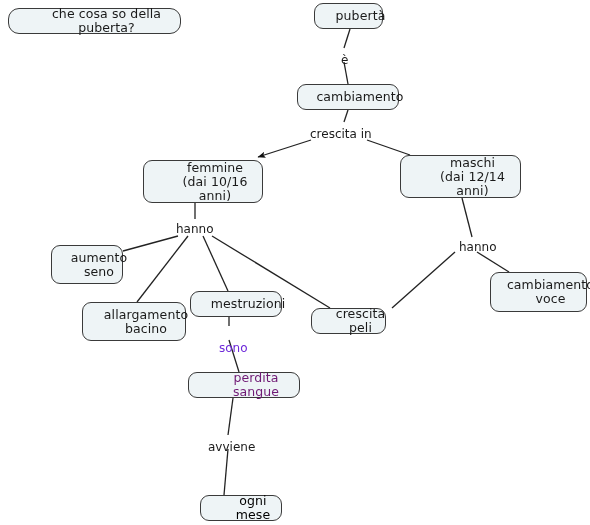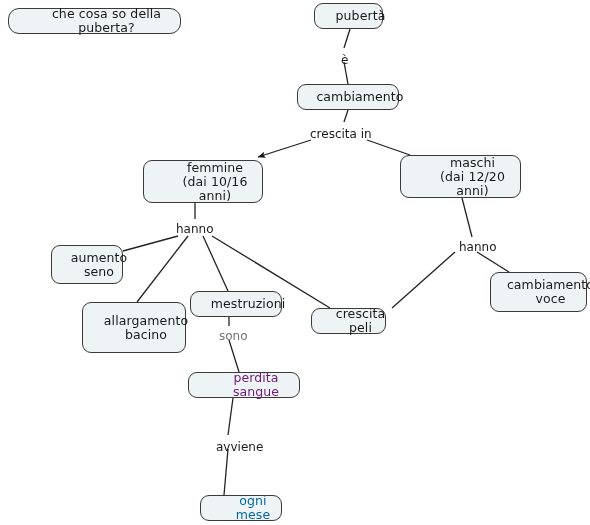--- a/index.html
+++ b/index.html
@@ -90,36 +90,36 @@
         <line x1="228" y1="449" x2="224" y2="495" stroke="#222222" stroke-width="1.3"></line>
       </g>
   </svg>
 
   <div id="nodes-group">
       <div class="node" style="left: 314px; top: 3px; width: 69px; height: 26px; background: rgb(238, 244, 246); border-color: rgb(58, 58, 58); color: rgb(26, 26, 26);">pubertà</div>
       <div class="node" style="left: 297px; top: 84px; width: 102px; height: 26px; background: rgb(238, 244, 246); border-color: rgb(58, 58, 58); color: rgb(26, 26, 26);">cambiamento</div>
       <div class="node" style="left: 135px; top: 160px; width: 120px; height: 43px; background: rgb(238, 244, 246); border-color: rgb(58, 58, 58); color: rgb(26, 26, 26); margin-left: 8px;">femmine
 (dai 10/16 anni)</div>
       <div class="node" style="left: 400px; top: 155px; width: 121px; height: 43px; background: rgb(238, 244, 246); border-color: rgb(58, 58, 58); color: rgb(26, 26, 26);">maschi
-(dai 12/20 anni)</div>
+(dai 12/14 anni)</div>
       <div class="node" style="left: 51px; top: 245px; width: 72px; height: 39px; background: rgb(238, 244, 246); border-color: rgb(58, 58, 58); color: rgb(26, 26, 26);">aumento
 seno</div>
-      <div class="node" style="left: 82px; top: 302px; width: 104px; height: 51px; background: rgb(238, 244, 246); border-color: rgb(58, 58, 58); color: rgb(26, 26, 26);">allargamento
+      <div class="node" style="left: 82px; top: 302px; width: 104px; height: 39px; background: rgb(238, 244, 246); border-color: rgb(58, 58, 58); color: rgb(26, 26, 26);">allargamento
 bacino</div>
       <div class="node" style="left: 190px; top: 291px; width: 92px; height: 26px; background: rgb(238, 244, 246); border-color: rgb(58, 58, 58); color: rgb(26, 26, 26);">mestruzioni</div>
       <div class="node" style="left: 311px; top: 308px; width: 75px; height: 26px; background: rgb(238, 244, 246); border-color: rgb(58, 58, 58); color: rgb(26, 26, 26);">crescita peli</div>
       <div class="node" style="left: 490px; top: 272px; width: 97px; height: 40px; background: rgb(238, 244, 246); border-color: rgb(58, 58, 58); color: rgb(26, 26, 26);">cambiamento
 voce</div>
       <div class="node" style="left: 188px; top: 372px; width: 112px; height: 26px; background: rgb(238, 244, 246); border-color: rgb(58, 58, 58); color: #701a75;">perdita sangue</div>
-      <div class="node" style="left: 200px; top: 495px; width: 82px; height: 26px; background: rgb(238, 244, 246); border-color: rgb(58, 58, 58); color: #0369a1;">ogni mese</div>
+      <div class="node" style="left: 200px; top: 495px; width: 82px; height: 26px; background: rgb(238, 244, 246); border-color: rgb(58, 58, 58); color: #000000;">ogni mese</div>
     </div>
   <div id="labels-group">
       <div class="link-label" style="left: 341px; top: 54px; color: rgb(26, 26, 26);">è</div>
       <div class="link-label" style="left: 310px; top: 128px; color: rgb(26, 26, 26);">crescita in</div>
       <div class="link-label" style="left: 176px; top: 223px; color: rgb(26, 26, 26);">hanno</div>
       <div class="link-label" style="left: 459px; top: 241px; color: rgb(26, 26, 26);">hanno</div>
-      <div class="link-label" style="left: 219px; top: 330px; color: #737373;">sono</div>
-      <div class="link-label" style="left: 216px; top: 441px; color: rgb(26, 26, 26);">avviene</div>
+      <div class="link-label" style="left: 219px; top: 342px; color: #6d28d9;">sono</div>
+      <div class="link-label" style="left: 208px; top: 441px; color: rgb(26, 26, 26);">avviene</div>
     </div>
 
   <div class="node question" style="left: 8px; top: 8px; width: 173px; height: 26px;">che cosa so della puberta?</div>
 
 </div>
 
 </body></html>

